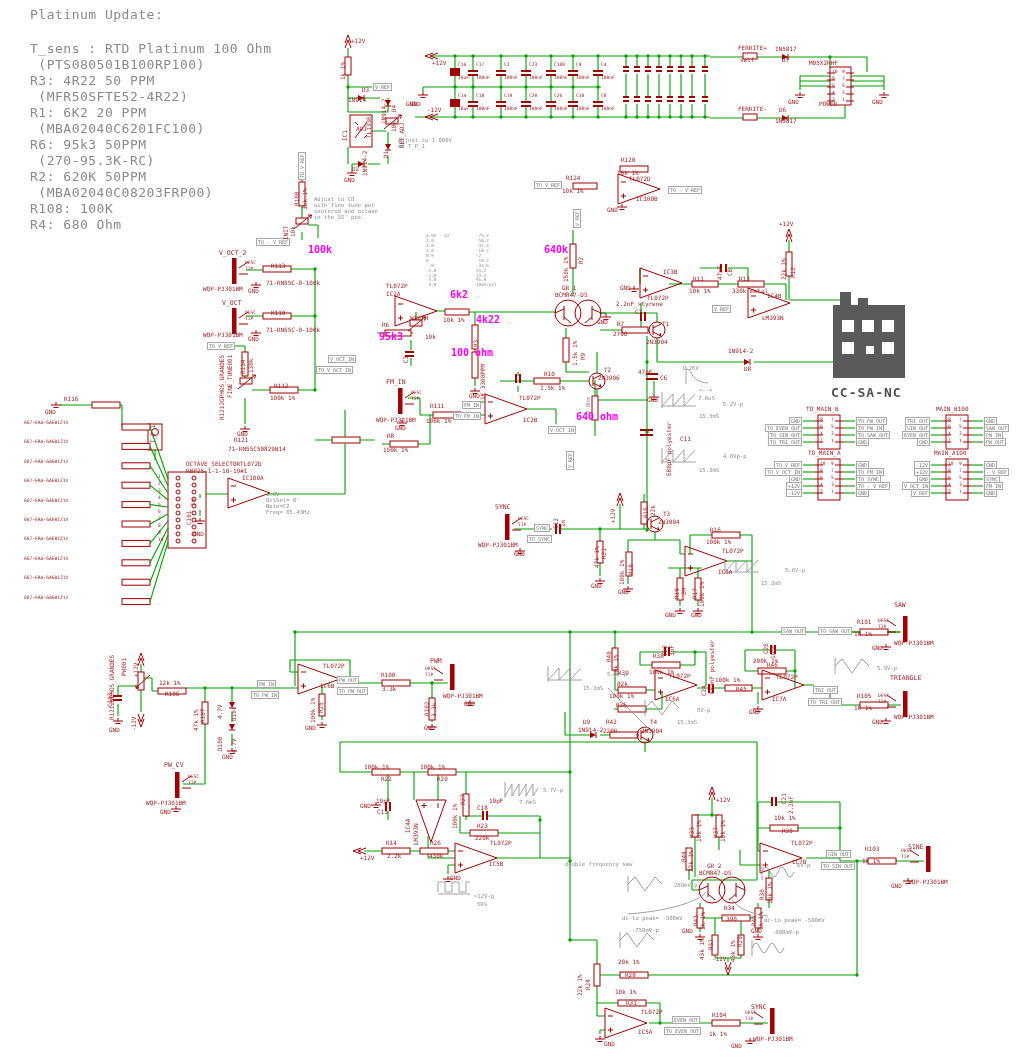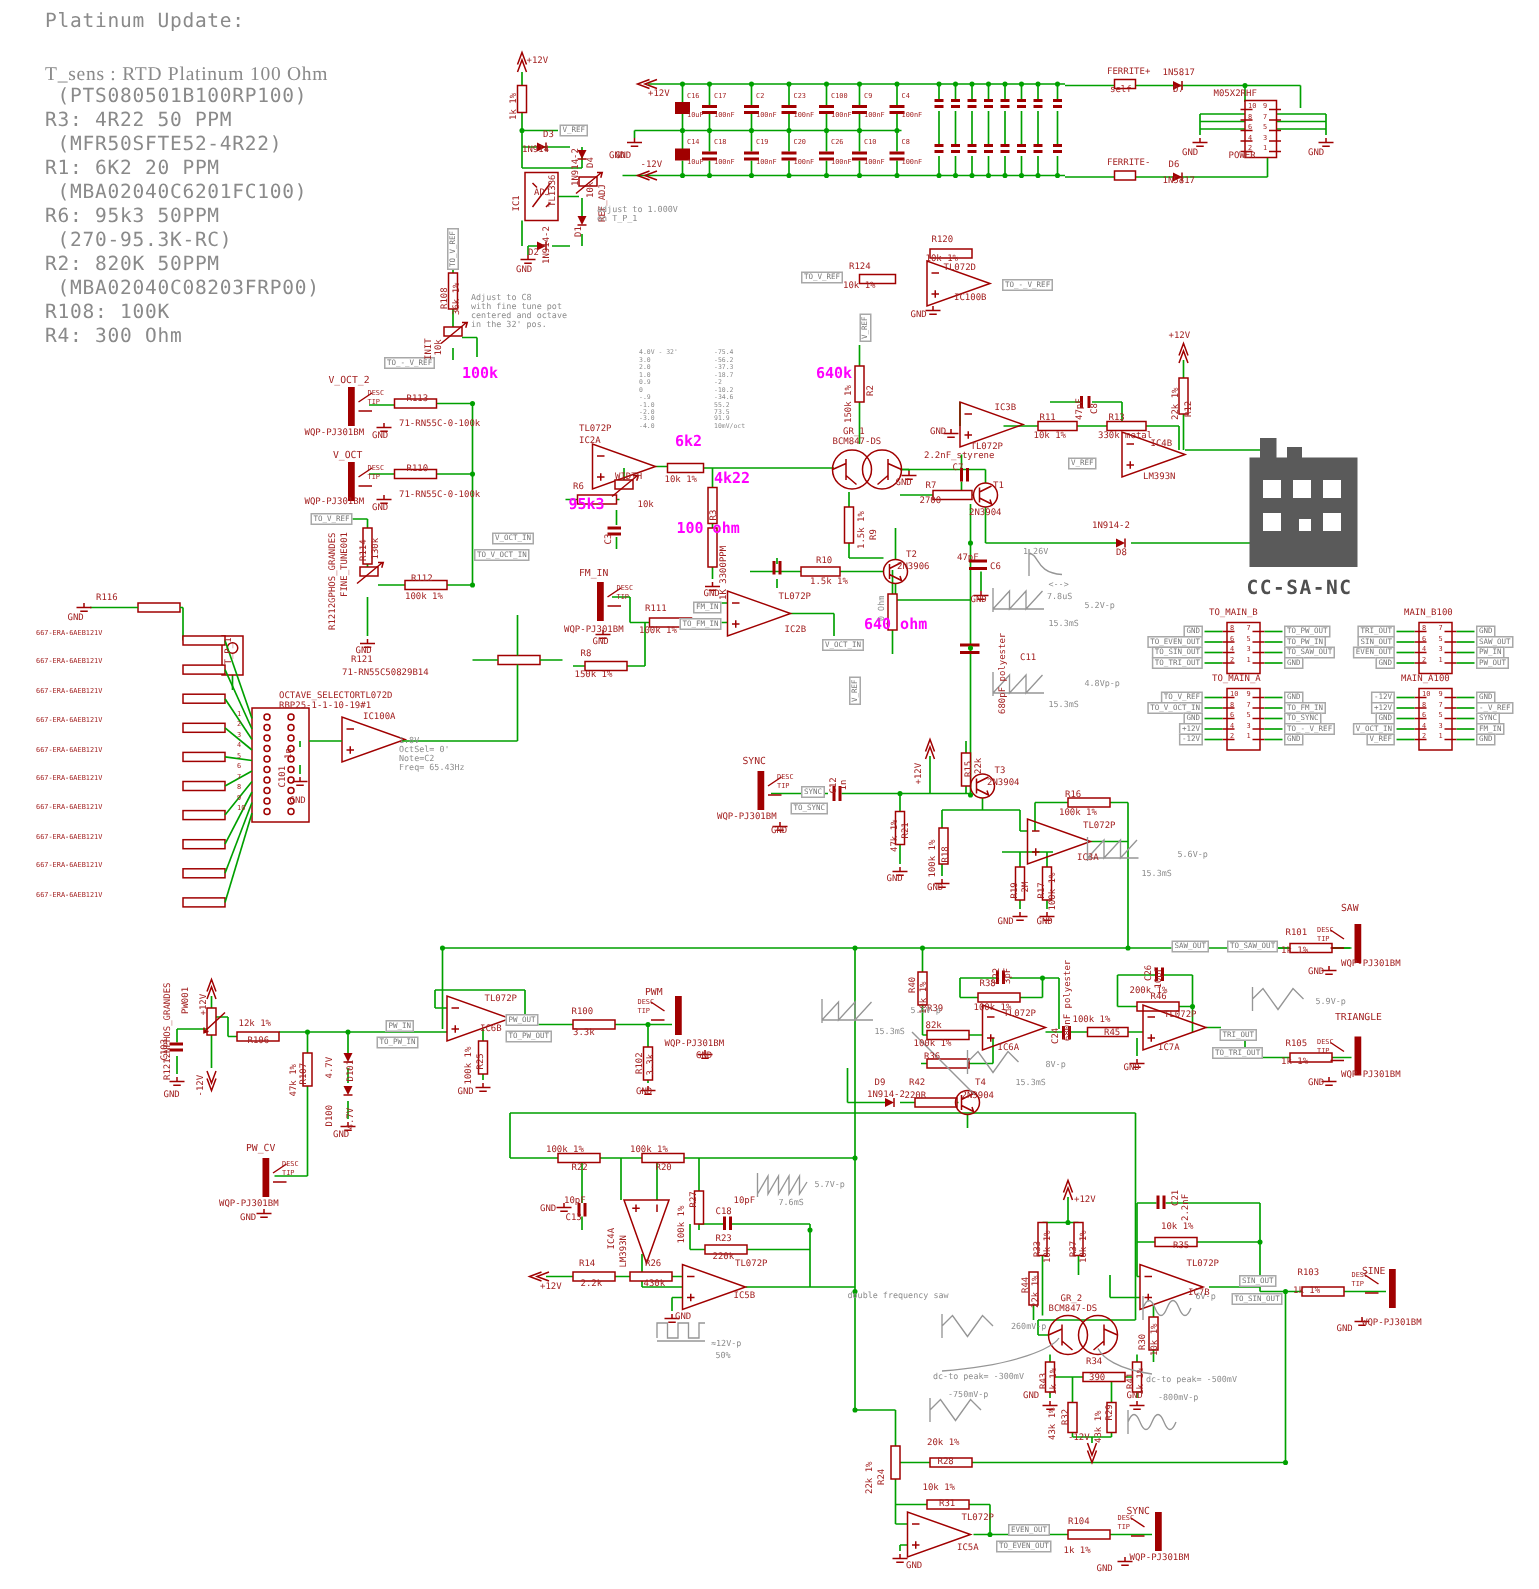--- a/index.html
+++ b/index.html
@@ -628,32 +628,32 @@
         <use href="#jackbar" x="926" y="846"></use>
         <path class="cmp" d="M919 856L910 850M919 862H910"></path>
         <use href="#jackbar" x="770" y="1008"></use>
         <path class="cmp" d="M763 1018L754 1012M763 1024H754"></path>
       </g>
   </svg>
 
   <div id="labels">
     <span class="lb logo" style="left:831px;top:386px;">CC-SA-NC</span>
   <span class="lb h" style="left: 30px; top: 8px;">Platinum Update:</span>
-      <span class="lb h" style="left: 30px; top: 42px; font-family: Liberation Serif, serif;">T_sens : RTD Platinum 100 Ohm</span>
+      <span class="lb h" style="left: 30px; top: 42px;">T_sens : RTD Platinum 100 Ohm</span>
       <span class="lb h" style="left: 30px; top: 58px;"> (PTS080501B100RP100)</span>
       <span class="lb h" style="left: 30px; top: 74px;">R3: 4R22 50 PPM</span>
       <span class="lb h" style="left: 30px; top: 90px;"> (MFR50SFTE52-4R22)</span>
       <span class="lb h" style="left: 30px; top: 106px;">R1: 6K2 20 PPM</span>
       <span class="lb h" style="left: 30px; top: 122px;"> (MBA02040C6201FC100)</span>
       <span class="lb h" style="left: 30px; top: 138px;">R6: 95k3 50PPM</span>
       <span class="lb h" style="left: 30px; top: 154px;"> (270-95.3K-RC)</span>
-      <span class="lb h" style="left: 30px; top: 170px;">R2: 820K 50PPM</span>
+      <span class="lb h" style="left: 30px; top: 170px;">R2: 620K 50PPM</span>
       <span class="lb h" style="left: 30px; top: 186px;"> (MBA02040C08203FRP00)</span>
       <span class="lb h" style="left: 30px; top: 202px;">R108: 100K</span>
-      <span class="lb h" style="left: 30px; top: 218px;">R4: 300 Ohm</span>
+      <span class="lb h" style="left: 30px; top: 218px;">R4: 680 Ohm</span>
       <span class="lb m" style="left: 308px; top: 245px;">100k</span>
       <span class="lb m" style="left: 544px; top: 245px;">640k</span>
       <span class="lb m" style="left: 450px; top: 290px;">6k2</span>
       <span class="lb m" style="left: 476px; top: 315px;">4k22</span>
       <span class="lb m" style="left: 379px; top: 332px;">95k3</span>
       <span class="lb m" style="left: 451px; top: 348px;">100 ohm</span>
       <span class="lb m" style="left: 576px; top: 412px;">640 ohm</span>
       <span class="lb f" style="left: 373px; top: 83px;">V_REF</span>
       <span class="lb f v" style="left: 298px; top: 180px;">TO_V_REF</span>
       <span class="lb f" style="left: 256px; top: 238px;">TO_-_V_REF</span>

